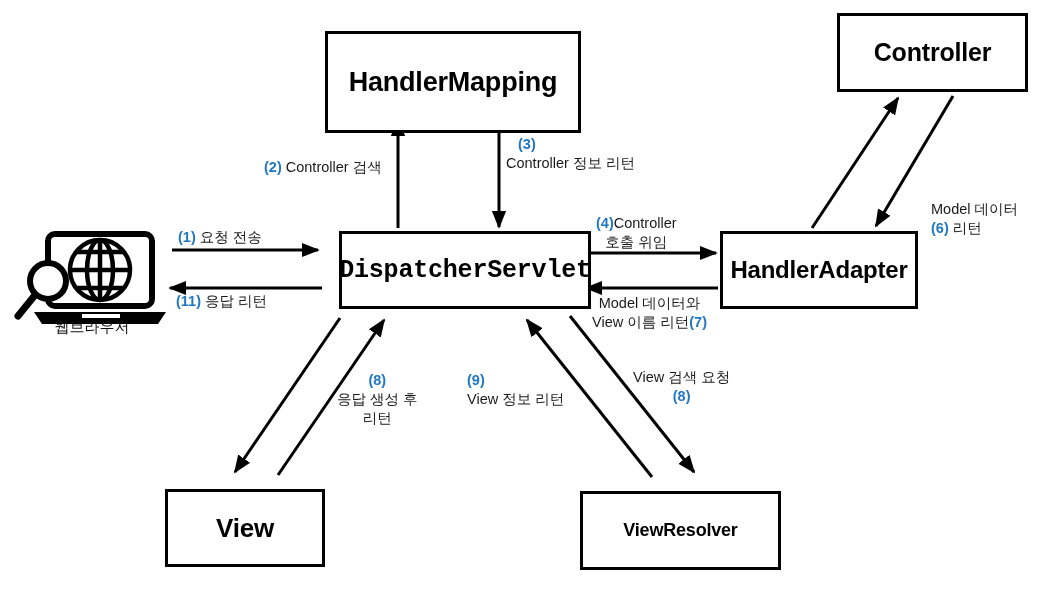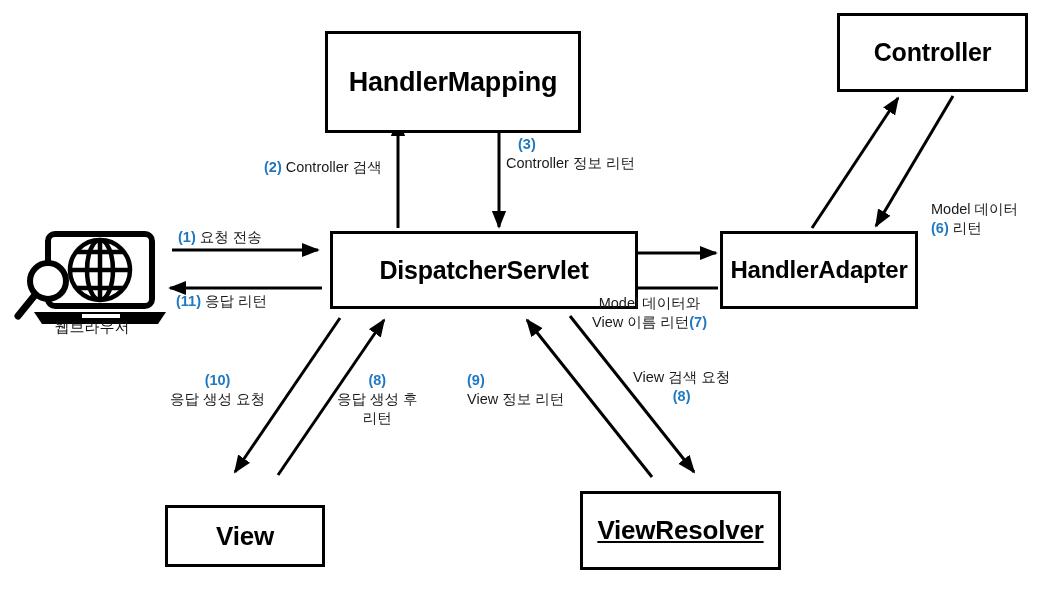--- a/index.html
+++ b/index.html
@@ -38,28 +38,28 @@
     font-weight: bold;
     color: #000000;
     letter-spacing: -0.2px;
     white-space: nowrap;
   }
   
   #node-handlermapping { left: 325px; top: 31px;  width: 256px; height: 102px; }
   #node-handlermapping span { font-size: 27px; }
   #node-controller     { left: 837px; top: 13px;  width: 191px; height: 79px; }
   #node-controller span { font-size: 25px; }
-  #node-dispatcher     { left: 330px; top: 231px; width: 308px; height: 78px; }
+  #node-dispatcher     { left: 339px; top: 231px; width: 252px; height: 78px; font-family: Liberation Mono, monospace; }
   #node-dispatcher span { font-size: 25px; }
   #node-handleradapter { left: 720px; top: 231px; width: 198px; height: 78px; }
   #node-handleradapter span { font-size: 24px; }
-  #node-view           { left: 165px; top: 489px; width: 160px; height: 62px; margin-top: 16px; }
+  #node-view           { left: 165px; top: 489px; width: 160px; height: 78px; }
   #node-view span { font-size: 26px; }
   #node-viewresolver   { left: 580px; top: 491px; width: 201px; height: 79px; }
-  #node-viewresolver span { font-size: 26px; text-decoration: underline; }
+  #node-viewresolver span { font-size: 18px; }
 
   
   #browser-icon {
     position: absolute;
     left: 12px;
     top: 228px;
     width: 160px;
     height: 112px;
   }
   #browser-caption {
@@ -206,41 +206,43 @@
     <span>Controller 검색</span>
   </div>
 
   <div class="lbl" id="lbl-3">
     <div style="padding-left:12px;">
       <span class="n">(3)</span>
     </div>
     <div><span>Controller 정보 리턴</span></div>
   </div>
 
+  <div class="lbl ctr" id="lbl-4">
+    <div>
+      <span class="n">(4)</span><span>Controller</span>
+    </div>
+    <div><span>호출 위임</span></div>
+  </div>
 
   <div class="lbl ctr" id="lbl-7">
     <div><span>Model 데이터와</span></div>
     <div>
       <span>View 이름 리턴</span><span class="n">(7)</span>
     </div>
   </div>
 
 
   <div class="lbl" id="lbl-6">
     <div><span>Model 데이터</span></div>
     <div>
       <span class="n">(6)</span>
       <span>리턴</span>
     </div>
   </div>
 
-  <div class="lbl ctr" id="lbl-10">
-    <div><span class="n">(10)</span></div>
-    <div><span>응답 생성 요청</span></div>
-  </div>
 
   <div class="lbl ctr" id="lbl-11">
     <div><span class="n">(8)</span></div>
     <div><span>응답 생성 후</span></div>
     <div><span>리턴</span></div>
   </div>
 
   <div class="lbl ctr" id="lbl-9">
     <div style="text-align:left;"><span class="n">(9)</span></div>
     <div><span>View 정보 리턴</span></div>

